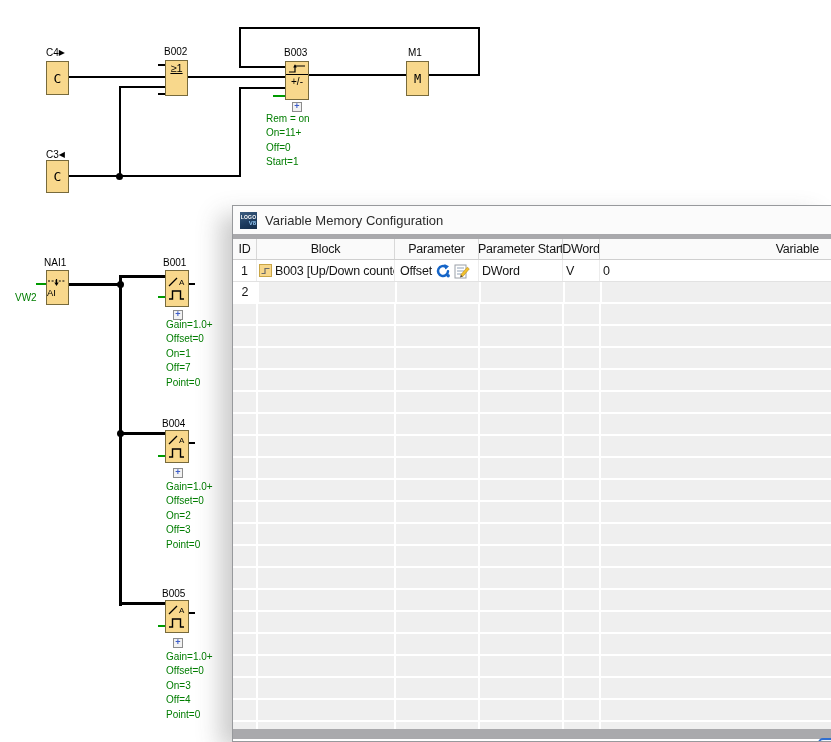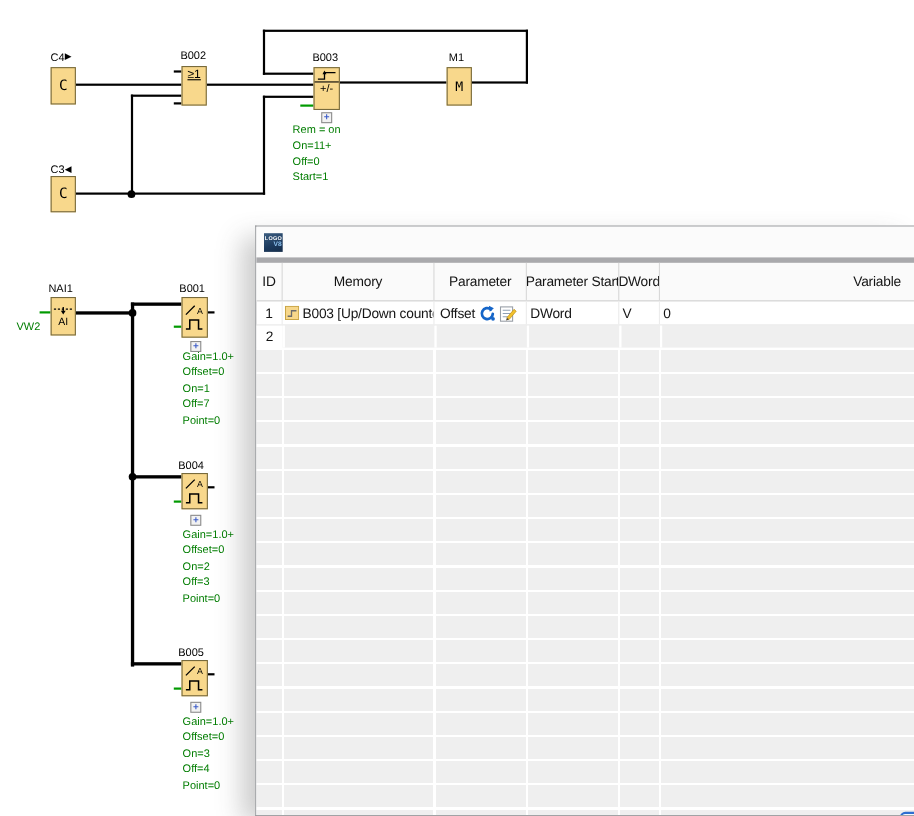--- a/index.html
+++ b/index.html
@@ -14,41 +14,41 @@
   .blk{position:absolute;background:#f8d88c;border:1px solid #776a3c;box-sizing:border-box;
        display:flex;align-items:center;justify-content:center;}
   .blk-label{position:absolute;font-size:10px;color:#000;white-space:nowrap;letter-spacing:0;}
   .blk-label .mk{font-size:8px;vertical-align:1px;}
   .cglyph{font-family:"DejaVu Sans Mono",monospace;font-size:13px;color:#000;}
   .mglyph{font-family:"DejaVu Sans Mono",monospace;font-size:12px;color:#000;}
   .orglyph{font-size:11px;color:#000;text-decoration:underline;align-self:flex-start;margin:1px auto 0 auto;}
   .b003inner{display:flex;flex-direction:column;width:100%;height:100%;}
   .b003top{border-bottom:1px solid #000;display:flex;justify-content:flex-start;padding:1px 0 0 1px;}
   .b003glyph{font-size:10px;text-align:center;margin-top:1px;color:#000;}
-  .naiinner{display:flex;flex-direction:column;align-items:center;width:100%;}
+  .naiinner{display:flex;flex-direction:column;align-items:flex-start;width:100%;}
   .aiglyph{font-size:9.5px;color:#000;margin-top:0px;}
   .expand{position:absolute;width:10px;height:10px;background:#f2f2f2;border:1px solid #8c8c8c;
           box-sizing:border-box;color:#3c5cc8;font-size:9px;font-weight:bold;line-height:7px;
           text-align:center;}
   .params{position:absolute;color:#007d00;font-size:10px;line-height:14.4px;white-space:nowrap;}
   .netlbl{position:absolute;color:#007d00;font-size:10px;}
 
   
   #dialog{position:absolute;left:232px;top:205px;width:599px;height:537px;background:#ffffff;
           border:1px solid #97999c;border-right:none;box-sizing:border-box;overflow:hidden;
           box-shadow:-14px 8px 22px -2px rgba(70,70,70,0.28);}
   .titlebar{height:28px;background:#fbfbfb;display:flex;align-items:center;padding-left:7px;}
   .appicon{width:17px;height:17px;background:linear-gradient(160deg,#3c5d80 0%,#1c3a5e 60%,#152c49 100%);
            display:flex;flex-direction:column;align-items:center;justify-content:center;flex:0 0 auto;}
   .appicon .l1{font-size:5px;line-height:5px;color:#ffffff;font-weight:bold;letter-spacing:0.2px;}
   .appicon .l2{font-size:6px;line-height:6px;color:#8fc3f0;font-weight:bold;align-self:flex-end;margin-right:1px;}
   .dlgtitle{margin-left:8px;font-size:13px;color:#2b2b2b;}
   .tbarsep{height:5px;background:#a9a9ac;}
   .tgrid{display:grid;grid-template-columns:24px 138px 84px 84px 37px 1fr;align-items:stretch;}
-  .thead{height:35px;background:#fafafa;border-bottom:1px solid #cfcfcf;box-sizing:border-box;}
+  .thead{height:21px;background:#fafafa;border-bottom:1px solid #cfcfcf;box-sizing:border-box;}
   .thead .hc{display:flex;align-items:center;justify-content:center;font-size:12.5px;color:#141414;
              letter-spacing:-0.2px;border-right:1px solid #d8d8d8;box-sizing:border-box;overflow:hidden;white-space:nowrap;}
   .thead .hc:last-child{border-right:none;justify-content:flex-end;padding-right:12px;}
   .trow{height:22px;box-sizing:border-box;font-size:12.5px;color:#151515;}
   .r1{border-bottom:1px solid #e2e2e2;}
   .r1 .tc{display:flex;align-items:center;border-right:1px solid #ececec;box-sizing:border-box;
           overflow:hidden;white-space:nowrap;letter-spacing:-0.2px;}
   .r1 .tc:last-child{border-right:none;}
   .r1 .idc{justify-content:center;}
   .r2{border-bottom:2px solid #ffffff;height:22px;}
@@ -216,26 +216,27 @@
     <div>Off=4</div>
     <div>Point=0</div>
   </div>
 
   <div id="dialog">
     <div class="titlebar">
       <div class="appicon">
         <span class="l1">LOGO</span>
         <span class="l2">V8</span>
       </div>
+      <div class="dlgtitle">Variable Memory Configuration</div>
     </div>
     <div class="tbarsep"></div>
 
     <div class="thead tgrid">
       <div class="hc">ID</div>
-      <div class="hc">Memory</div>
+      <div class="hc">Block</div>
       <div class="hc">Parameter</div>
       <div class="hc">Parameter Start</div>
       <div class="hc">DWord</div>
       <div class="hc">Variable</div>
     </div>
 
     <div class="trow r1 tgrid">
       <div class="tc idc">1</div>
       <div class="tc">
         <svg class="miniblockicon" viewBox="0 0 13 13">

